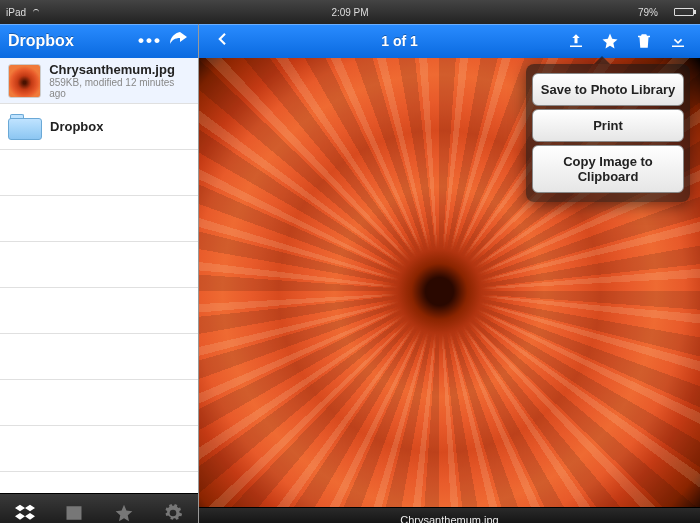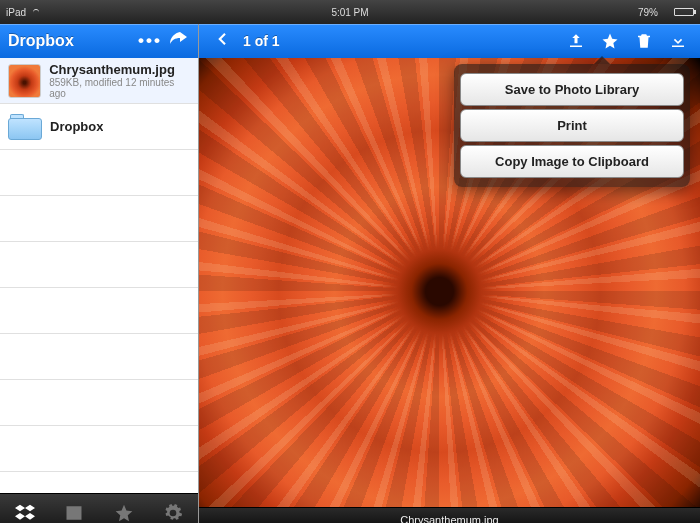--- a/index.html
+++ b/index.html
@@ -70,21 +70,21 @@
     height:34px;
     background: linear-gradient(#2a8cff,#0a6ae0);
     color:#fff;
     display:flex;
     align-items:center;
     padding:0 8px;
     box-shadow: inset 0 1px rgba(255,255,255,.3);
     gap:6px;
   }
   .v-header .back { font-size:20px; font-weight:bold; cursor:pointer; padding:0 6px; }
-  .v-header .center { flex:1; font-weight:bold; font-size:14px; text-shadow:0 -1px rgba(0,0,0,.3); }
+  .v-header .center { flex:1; text-align:center; font-weight:bold; font-size:14px; text-shadow:0 -1px rgba(0,0,0,.3); }
   .v-header .ic { width:28px; height:28px; display:flex; align-items:center; justify-content:center; cursor:pointer; }
   .v-header svg { width:18px; height:18px; fill:#fff; }
 
   .image-area {
     flex:1;
     display:flex;
     align-items:center;
     justify-content:center;
     background:#000;
     overflow:hidden;
@@ -131,41 +131,41 @@
     border-radius:8px;
     padding:6px;
     box-shadow: 0 4px 16px rgba(0,0,0,.5);
   }
   .popover::before {
     content:""; position:absolute; top:-8px; right:80px;
     border:8px solid transparent; border-bottom-color:rgba(20,20,20,.6); border-top:none;
   }
   .popover button {
     display:block;
-    width: 224px;
+    width: 152px;
     padding: 8px 4px;
     margin: 3px 0;
     background: linear-gradient(#fff,#e6e6e6);
     border:1px solid #888;
     border-radius:6px;
     font-size:13px;
     font-weight:bold;
     color:#222;
     cursor:pointer;
   }
 </style>
 </head>
 <body>
 
 <div class="statusbar">
   <div class="sb-left">
     <span>iPad</span>
     <span class="wifi"></span>
   </div>
-  <div class="sb-center">5:01 PM</div>
+  <div class="sb-center">2:09 PM</div>
   <div class="sb-right">
     <span>79%</span>
     <span class="battery"><span class="fill"></span></span>
   </div>
 </div>
 
 <div class="app">
   <div class="sidebar">
     <div class="sb-header">
       <div class="sb-title">Dropbox</div>

